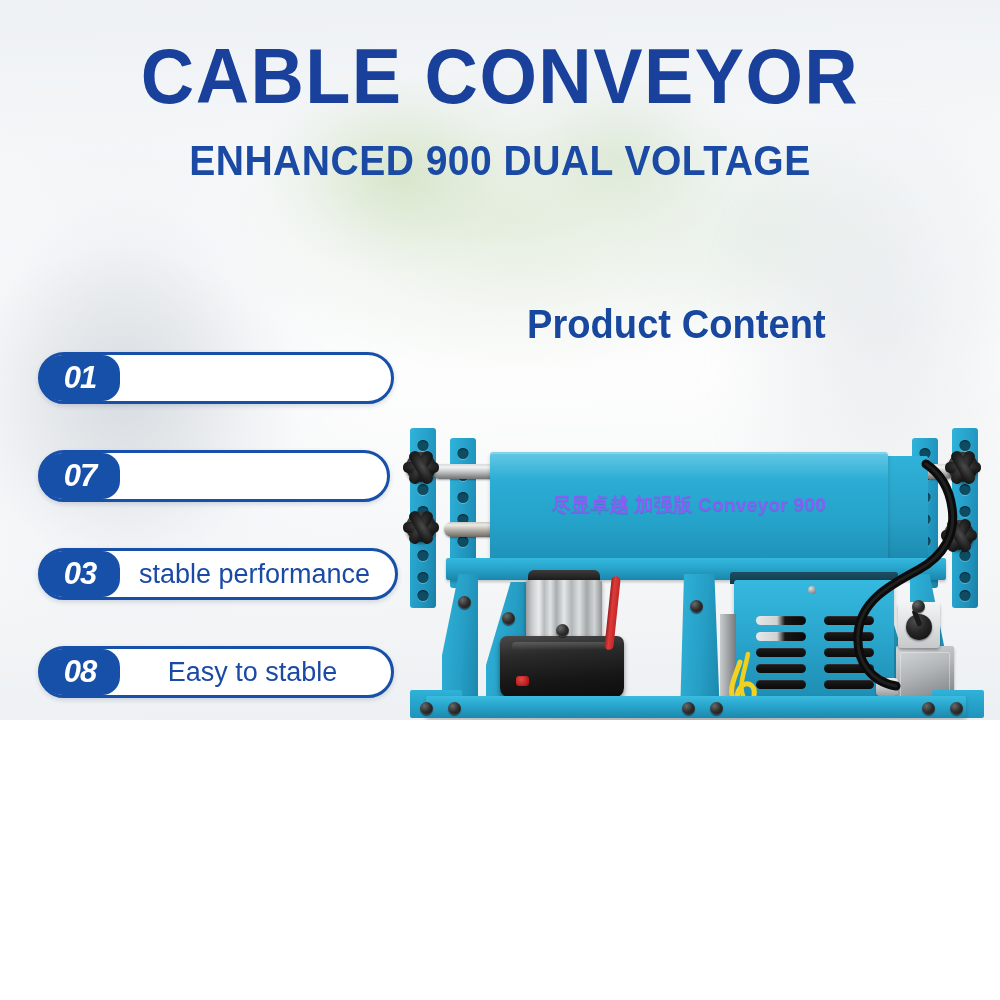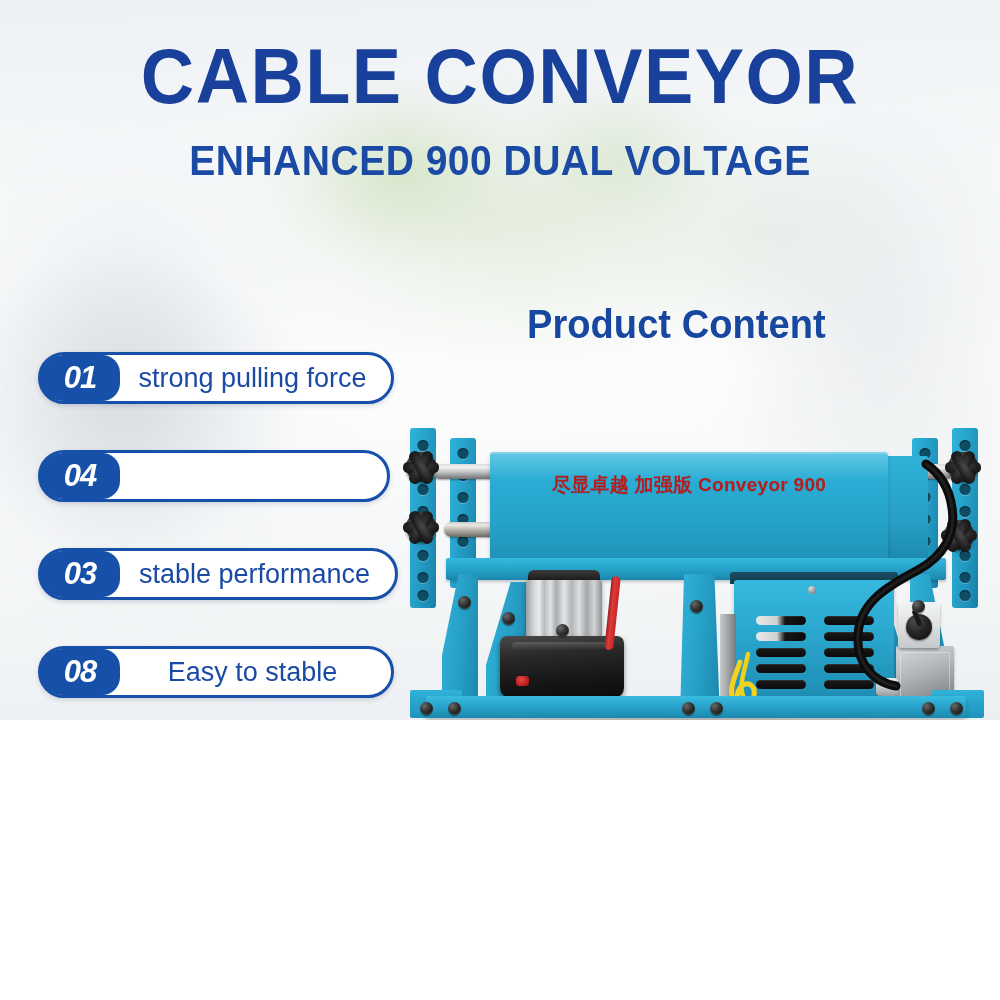--- a/index.html
+++ b/index.html
@@ -218,23 +218,23 @@
   .body-box::after {
     content:""; position:absolute; left:0; top:0; width:100%; height:28px;
     background:linear-gradient(180deg, rgba(255,255,255,.24), rgba(255,255,255,0));
   }
   .body-right-ext {
     position:absolute; left:470px; top:32px; width:54px; height:106px;
     background:linear-gradient(180deg,#2FB2D9 0%, #279FC6 60%, #1C89AF 100%);
     border-radius:2px;
   }
   .machine-label {
-    position:absolute; left:86px; top:48px; width:398px;
+    position:absolute; left:86px; top:68px; width:398px;
     text-align:center;
-    color:#b91c1c;
+    color:#8b5cf6;
     font-size:19px;
     font-weight:bold;
     white-space:nowrap;
     letter-spacing:.3px;
     text-shadow:0 1px 0 rgba(0,0,0,.12);
   }
 
   
   .deck-rail {
     position:absolute; left:42px; top:134px; width:500px; height:22px;
@@ -433,26 +433,25 @@
   <div class="subhead">ENHANCED 900 DUAL VOLTAGE</div>
 
   <div class="product-content-title">Product Content</div>
 
   <div class="features">
 
     <div class="pill w1">
       <div class="pill-badge">
         <span>01</span>
       </div>
-      <div class="pill-label">strong pulling force</div>
     </div>
 
     <div class="pill w2">
       <div class="pill-badge">
-        <span>04</span>
+        <span>07</span>
       </div>
     </div>
 
     <div class="pill w3">
       <div class="pill-badge">
         <span>03</span>
       </div>
       <div class="pill-label">stable performance</div>
     </div>
 

